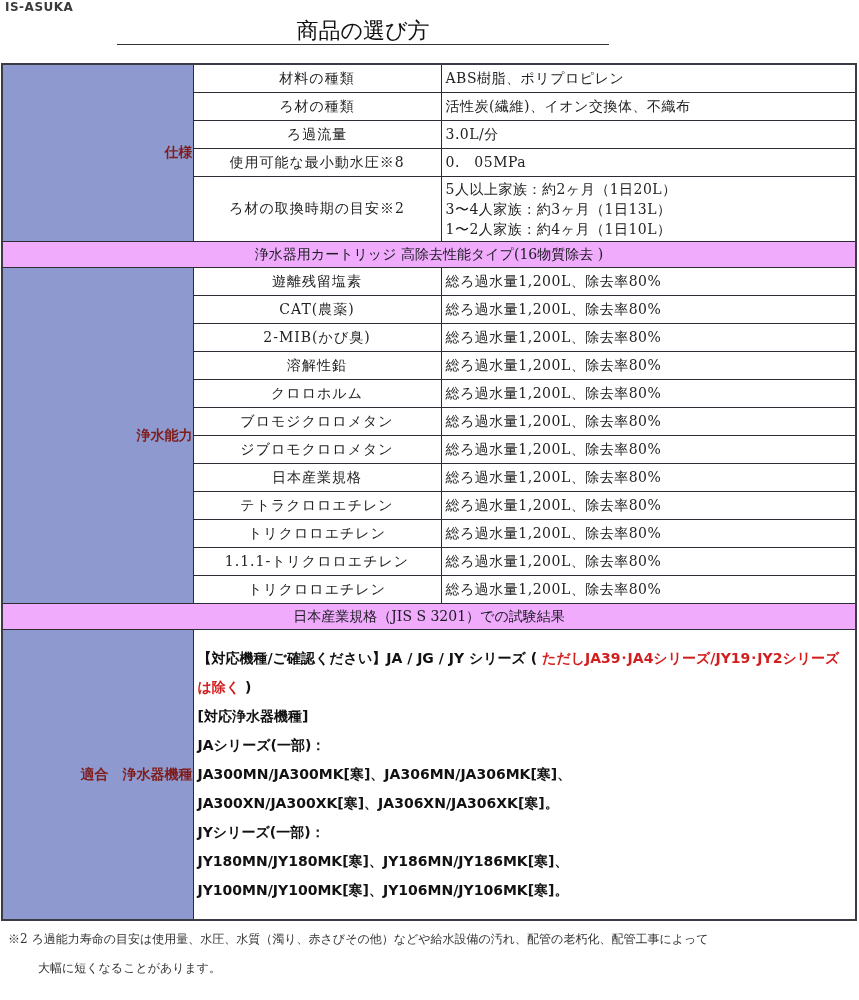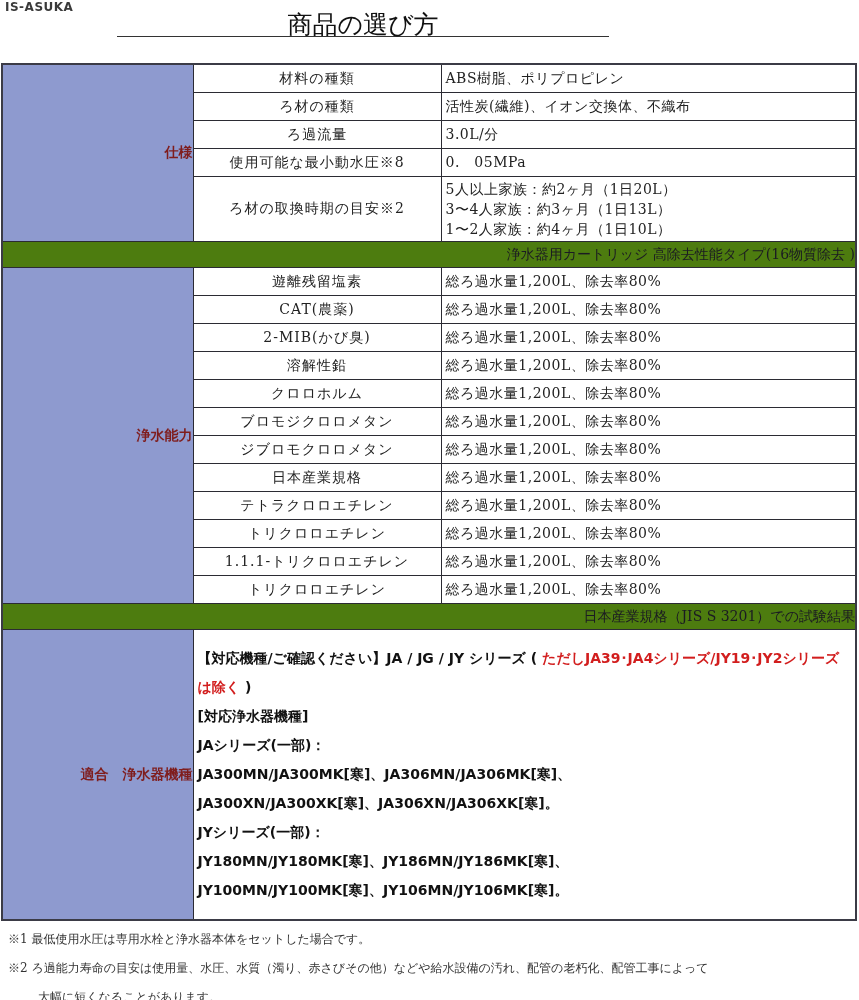--- a/index.html
+++ b/index.html
@@ -6,42 +6,42 @@
   body {
     width: 859px; height: 1000px; position: relative; overflow: hidden;
     font-family: "DejaVu Serif", "Liberation Serif", serif; color: #222;
   }
   .brand {
     position: absolute; left: 5px; top: 0px;
     font-family: "DejaVu Sans", "Liberation Sans", sans-serif;
     font-weight: bold; font-size: 12px; letter-spacing: 0.5px; color: #3a3a3a;
   }
   .title {
-    position: absolute; left: 117px; width: 492px; top: 8px; height: 28px;
+    position: absolute; left: 117px; width: 492px; top: 16px; height: 28px;
     text-align: center; font-family: "DejaVu Sans", "Liberation Sans", sans-serif;
-    font-size: 25px; color: #111; border-bottom: 1.5px solid #333;
+    font-size: 22px; color: #111; border-bottom: 1.5px solid #333;
   }
   table.spec {
     position: absolute; left: 1px; top: 63px; width: 856px;
     border-collapse: collapse; table-layout: fixed;
     border: 2px solid #3b3b46;
   }
   table.spec td {
     border: 1px solid #2b2b33; padding: 0; height: 27px;
     font-size: 14px; vertical-align: middle; margin-top: 44px;
   }
   .hdr {
     background: #8e9acf; text-align: right;
     font-family: "DejaVu Sans", "Liberation Sans", sans-serif;
     font-weight: bold; font-size: 15px; color: #7f1d1d;
   }
   .label { text-align: center; letter-spacing: 1px; }
   .val { padding-left: 4px !important; letter-spacing: 0.5px; }
   .band {
-    background: #4d7c0f; text-align: right; font-size: 14px; color: #1b1b22;
+    background: #f0abfc; text-align: center; font-size: 14px; color: #1b1b22;
     height: 25px !important;
   }
   .multi { line-height: 20px; padding: 2px 0 2px 4px !important; }
   .compat {
     font-family: "DejaVu Sans", "Liberation Sans", sans-serif;
     font-weight: bold; font-size: 15px; color: #111;
     padding: 14px 4px 14px 4px !important; line-height: 29px; vertical-align: middle;
   }
   .red { color: #d21e1e; }
   .notes {
@@ -153,16 +153,15 @@
       <div>JA300XN/JA300XK[寒]、JA306XN/JA306XK[寒]。</div>
       <div>JYシリーズ(一部)：</div>
       <div>JY180MN/JY180MK[寒]、JY186MN/JY186MK[寒]、</div>
       <div>JY100MN/JY100MK[寒]、JY106MN/JY106MK[寒]。</div>
     </td>
   </tr>
 </tbody>
   </table>
 
 <div class="notes">
-  <div>※1 最低使用水圧は専用水栓と浄水器本体をセットした場合です。</div>
   <div>※2 ろ過能力寿命の目安は使用量、水圧、水質（濁り、赤さびその他）などや給水設備の汚れ、配管の老朽化、配管工事によって</div>
   <div class="indent">大幅に短くなることがあります。</div>
 </div>
 
 </body></html>

